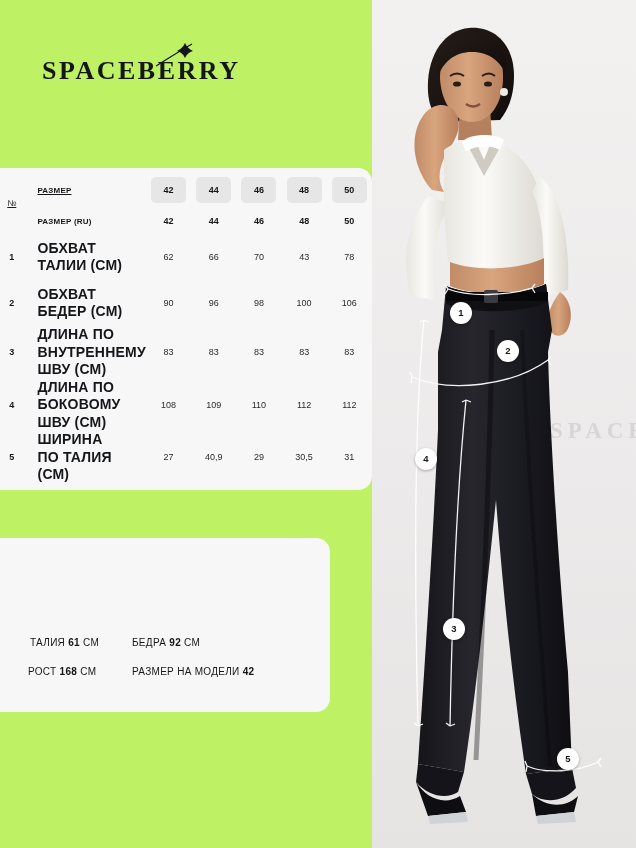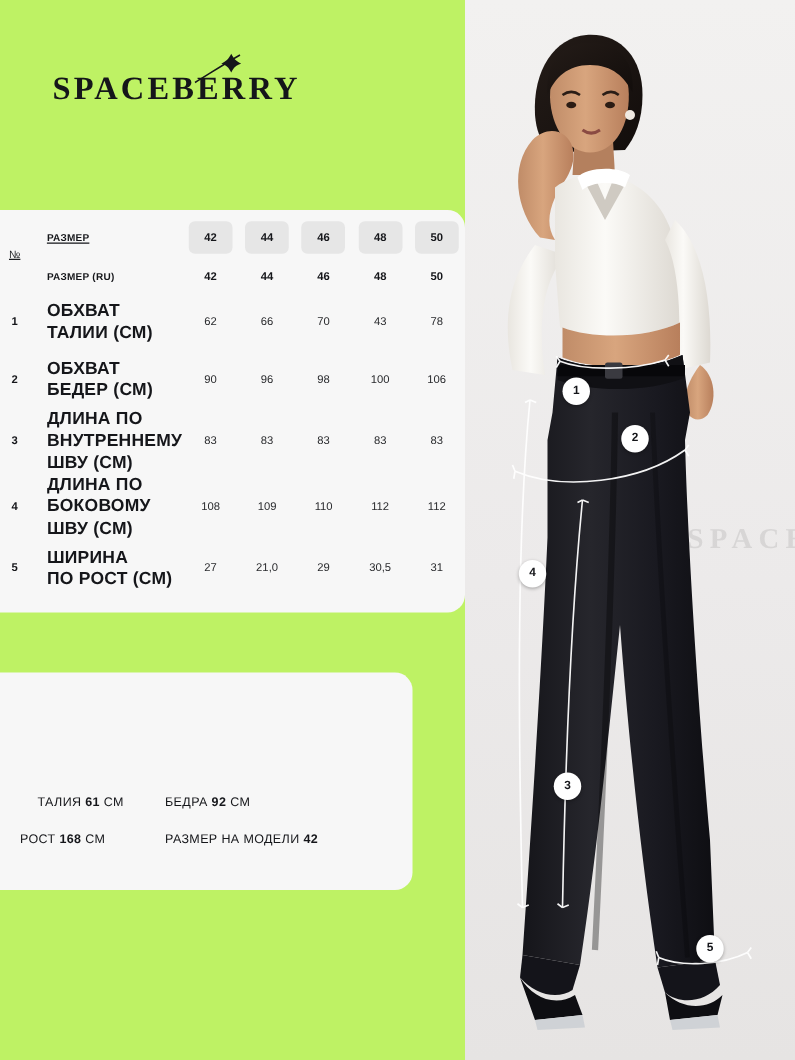--- a/index.html
+++ b/index.html
@@ -137,21 +137,21 @@
   .params-row {
     position: absolute;
     font-size: 10px;
     color: #15161a;
     letter-spacing: 0.3px;
   }
   .params-row .k { font-weight: normal; }
   .params-row .v { font-weight: bold; }
   .pr1 { left: 30px; top: 637px; }
   .pr1b { left: 132px; top: 637px; }
-  .pr2 { left: 16px; top: 666px; }
+  .pr2 { left: 28px; top: 666px; }
   .pr2b { left: 132px; top: 666px; }
 
   
   .photo {
     position: absolute;
     left: 372px;
     top: 0;
     width: 264px;
     height: 848px;
     overflow: hidden;
@@ -281,24 +281,24 @@
       <td class="col-val val">109</td>
       <td class="col-val val">110</td>
       <td class="col-val val">112</td>
       <td class="col-val val">112</td>
     </tr>
 
     <tr class="row-data">
       <td class="col-num num">5</td>
       <td class="col-label lbl">
         <span>ШИРИНА</span><br>
-        <span>ПО РОСТ (СМ)</span>
+        <span>ПО ТАЛИЯ (СМ)</span>
       </td>
       <td class="col-val val">27</td>
-      <td class="col-val val">21,0</td>
+      <td class="col-val val">40,9</td>
       <td class="col-val val">29</td>
       <td class="col-val val">30,5</td>
       <td class="col-val val">31</td>
     </tr>
   </tbody>
     </table>
 
   <div class="params-card"></div>
 
   <div class="params-row pr1">

